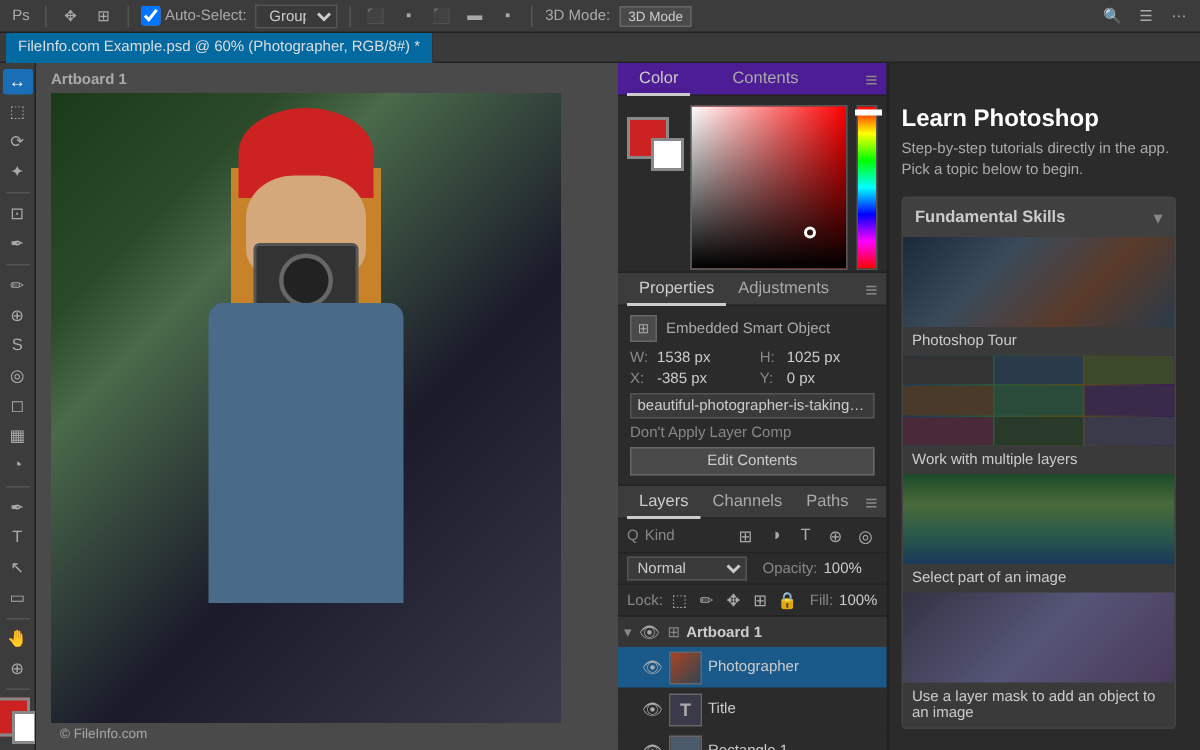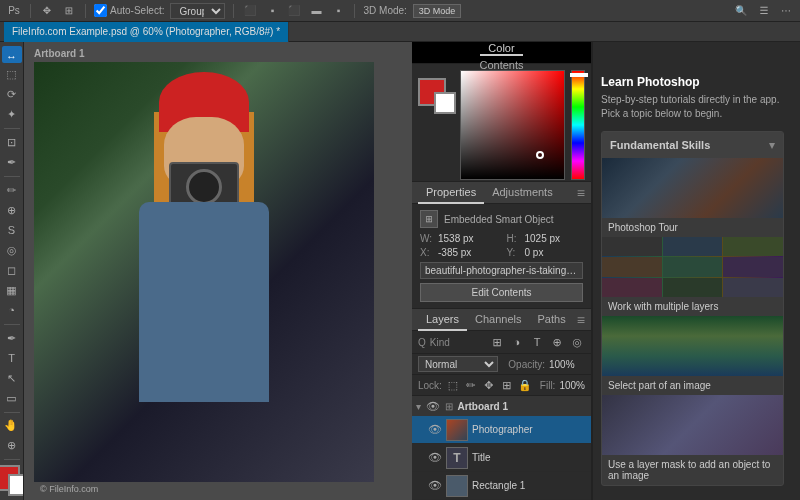--- a/index.html
+++ b/index.html
@@ -186,26 +186,25 @@
     
     #color-panel {
       height: 140px;
       border-bottom: 1px solid #222;
       display: flex;
       flex-direction: column;
     }
     #color-tabs {
       display: flex;
       align-items: center;
-      background: #000000;
+      background: #4c1d95;
       border-bottom: 1px solid #222;
       padding: 0 6px;
       height: 22px;
-      gap: 3px;
-      flex-direction: column;
+      gap: 20px;
     }
     .panel-tab {
       font-size: 11px;
       color: #aaa;
       padding: 0 8px;
       height: 22px;
       display: flex;
       align-items: center;
       cursor: pointer;
       border-bottom: 2px solid transparent;
@@ -454,21 +453,21 @@
       align-items: center;
       background: #3c3c3c;
       border-bottom: 1px solid #222;
       padding: 0 6px;
       height: 22px;
       gap: 2px;
     }
     #learn-content {
       padding: 8px;
     }
-    .learn-title { font-size: 12px; color: #fff; font-weight: bold; margin-bottom: 4px; margin-top: 30px; }
+    .learn-title { font-size: 16px; color: #fff; font-weight: bold; margin-bottom: 4px; margin-top: 30px; }
     .learn-desc { font-size: 10px; color: #aaa; margin-bottom: 10px; line-height: 1.4; }
     .learn-section {
       background: #3a3a3a;
       border: 1px solid #444;
       border-radius: 3px;
       margin-bottom: 6px;
       overflow: hidden;
     }
     .learn-section-header {
       display: flex;
@@ -641,20 +640,21 @@
             <div class="props-field">
               <span class="props-field-label">X:</span>
               <span class="props-field-value">-385 px</span>
             </div>
             <div class="props-field">
               <span class="props-field-label">Y:</span>
               <span class="props-field-value">0 px</span>
             </div>
           </div>
           <div class="props-filename">beautiful-photographer-is-taking-a-pict...</div>
+          <div class="props-link">Don't Apply Layer Comp</div>
           <button class="edit-contents-btn">Edit Contents</button>
         </div>
       </div>
 
       <div id="layers-panel">
         <div id="layers-tabs">
           <div class="panel-tab active">Layers</div>
           <div class="panel-tab">Channels</div>
           <div class="panel-tab">Paths</div>
           <span class="panel-more">≡</span>

